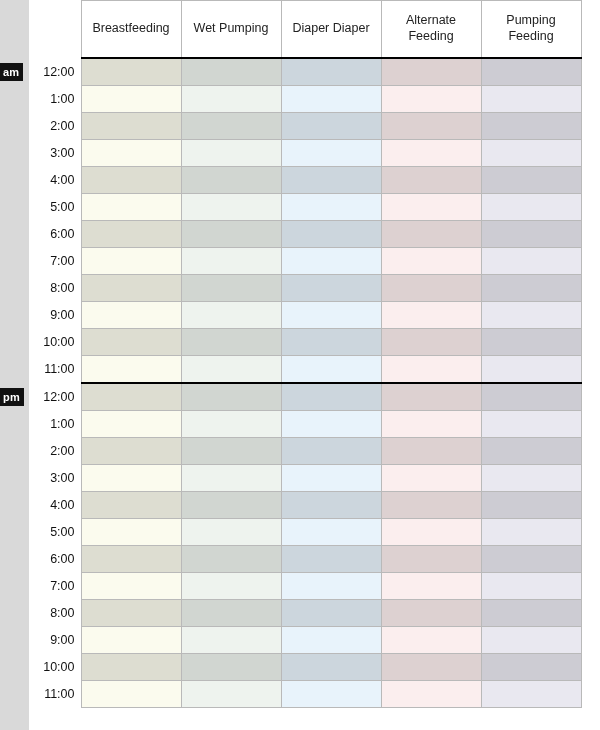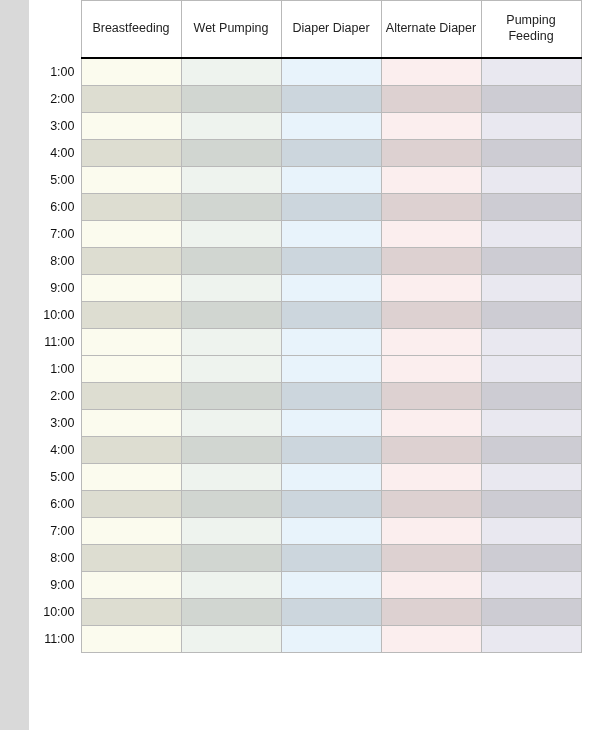--- a/index.html
+++ b/index.html
@@ -132,25 +132,34 @@
       <col class="c-data">
       <col class="c-data">
     </colgroup>
     <thead>
       <tr>
         <th class="hdr-blank-ampm"></th>
         <th class="hdr-blank-time"></th>
         <th class="col-head">Breastfeeding</th>
         <th class="col-head">Wet Pumping</th>
         <th class="col-head">Diaper Diaper</th>
-        <th class="col-head">Alternate Diaper</th>
+        <th class="col-head">Alternate Feeding</th>
         <th class="col-head">Pumping Feeding</th>
       </tr>
     </thead>
     <tbody id="tracker-body">
+        <tr class="hour-start">
+          <td class="ampm"><span class="badge">am</span></td>
+          <td class="time">12:00</td>
+          <td class="cell" style="background: rgb(221, 221, 209);"></td>
+          <td class="cell" style="background: rgb(209, 214, 209);"></td>
+          <td class="cell" style="background: rgb(204, 214, 221);"></td>
+          <td class="cell" style="background: rgb(221, 209, 209);"></td>
+          <td class="cell" style="background: rgb(205, 204, 211);"></td>
+        </tr>
         <tr>
           <td class="ampm"></td>
           <td class="time">1:00</td>
           <td class="cell" style="background: rgb(251, 251, 238);"></td>
           <td class="cell" style="background: rgb(238, 243, 238);"></td>
           <td class="cell" style="background: rgb(232, 243, 251);"></td>
           <td class="cell" style="background: rgb(251, 238, 238);"></td>
           <td class="cell" style="background: rgb(233, 232, 240);"></td>
         </tr>
         <tr>
@@ -235,20 +244,29 @@
           <td class="cell" style="background: rgb(205, 204, 211);"></td>
         </tr>
         <tr>
           <td class="ampm"></td>
           <td class="time">11:00</td>
           <td class="cell" style="background: rgb(251, 251, 238);"></td>
           <td class="cell" style="background: rgb(238, 243, 238);"></td>
           <td class="cell" style="background: rgb(232, 243, 251);"></td>
           <td class="cell" style="background: rgb(251, 238, 238);"></td>
           <td class="cell" style="background: rgb(233, 232, 240);"></td>
+        </tr>
+        <tr class="hour-start">
+          <td class="ampm"><span class="badge">pm</span></td>
+          <td class="time">12:00</td>
+          <td class="cell" style="background: rgb(221, 221, 209);"></td>
+          <td class="cell" style="background: rgb(209, 214, 209);"></td>
+          <td class="cell" style="background: rgb(204, 214, 221);"></td>
+          <td class="cell" style="background: rgb(221, 209, 209);"></td>
+          <td class="cell" style="background: rgb(205, 204, 211);"></td>
         </tr>
         <tr>
           <td class="ampm"></td>
           <td class="time">1:00</td>
           <td class="cell" style="background: rgb(251, 251, 238);"></td>
           <td class="cell" style="background: rgb(238, 243, 238);"></td>
           <td class="cell" style="background: rgb(232, 243, 251);"></td>
           <td class="cell" style="background: rgb(251, 238, 238);"></td>
           <td class="cell" style="background: rgb(233, 232, 240);"></td>
         </tr>

